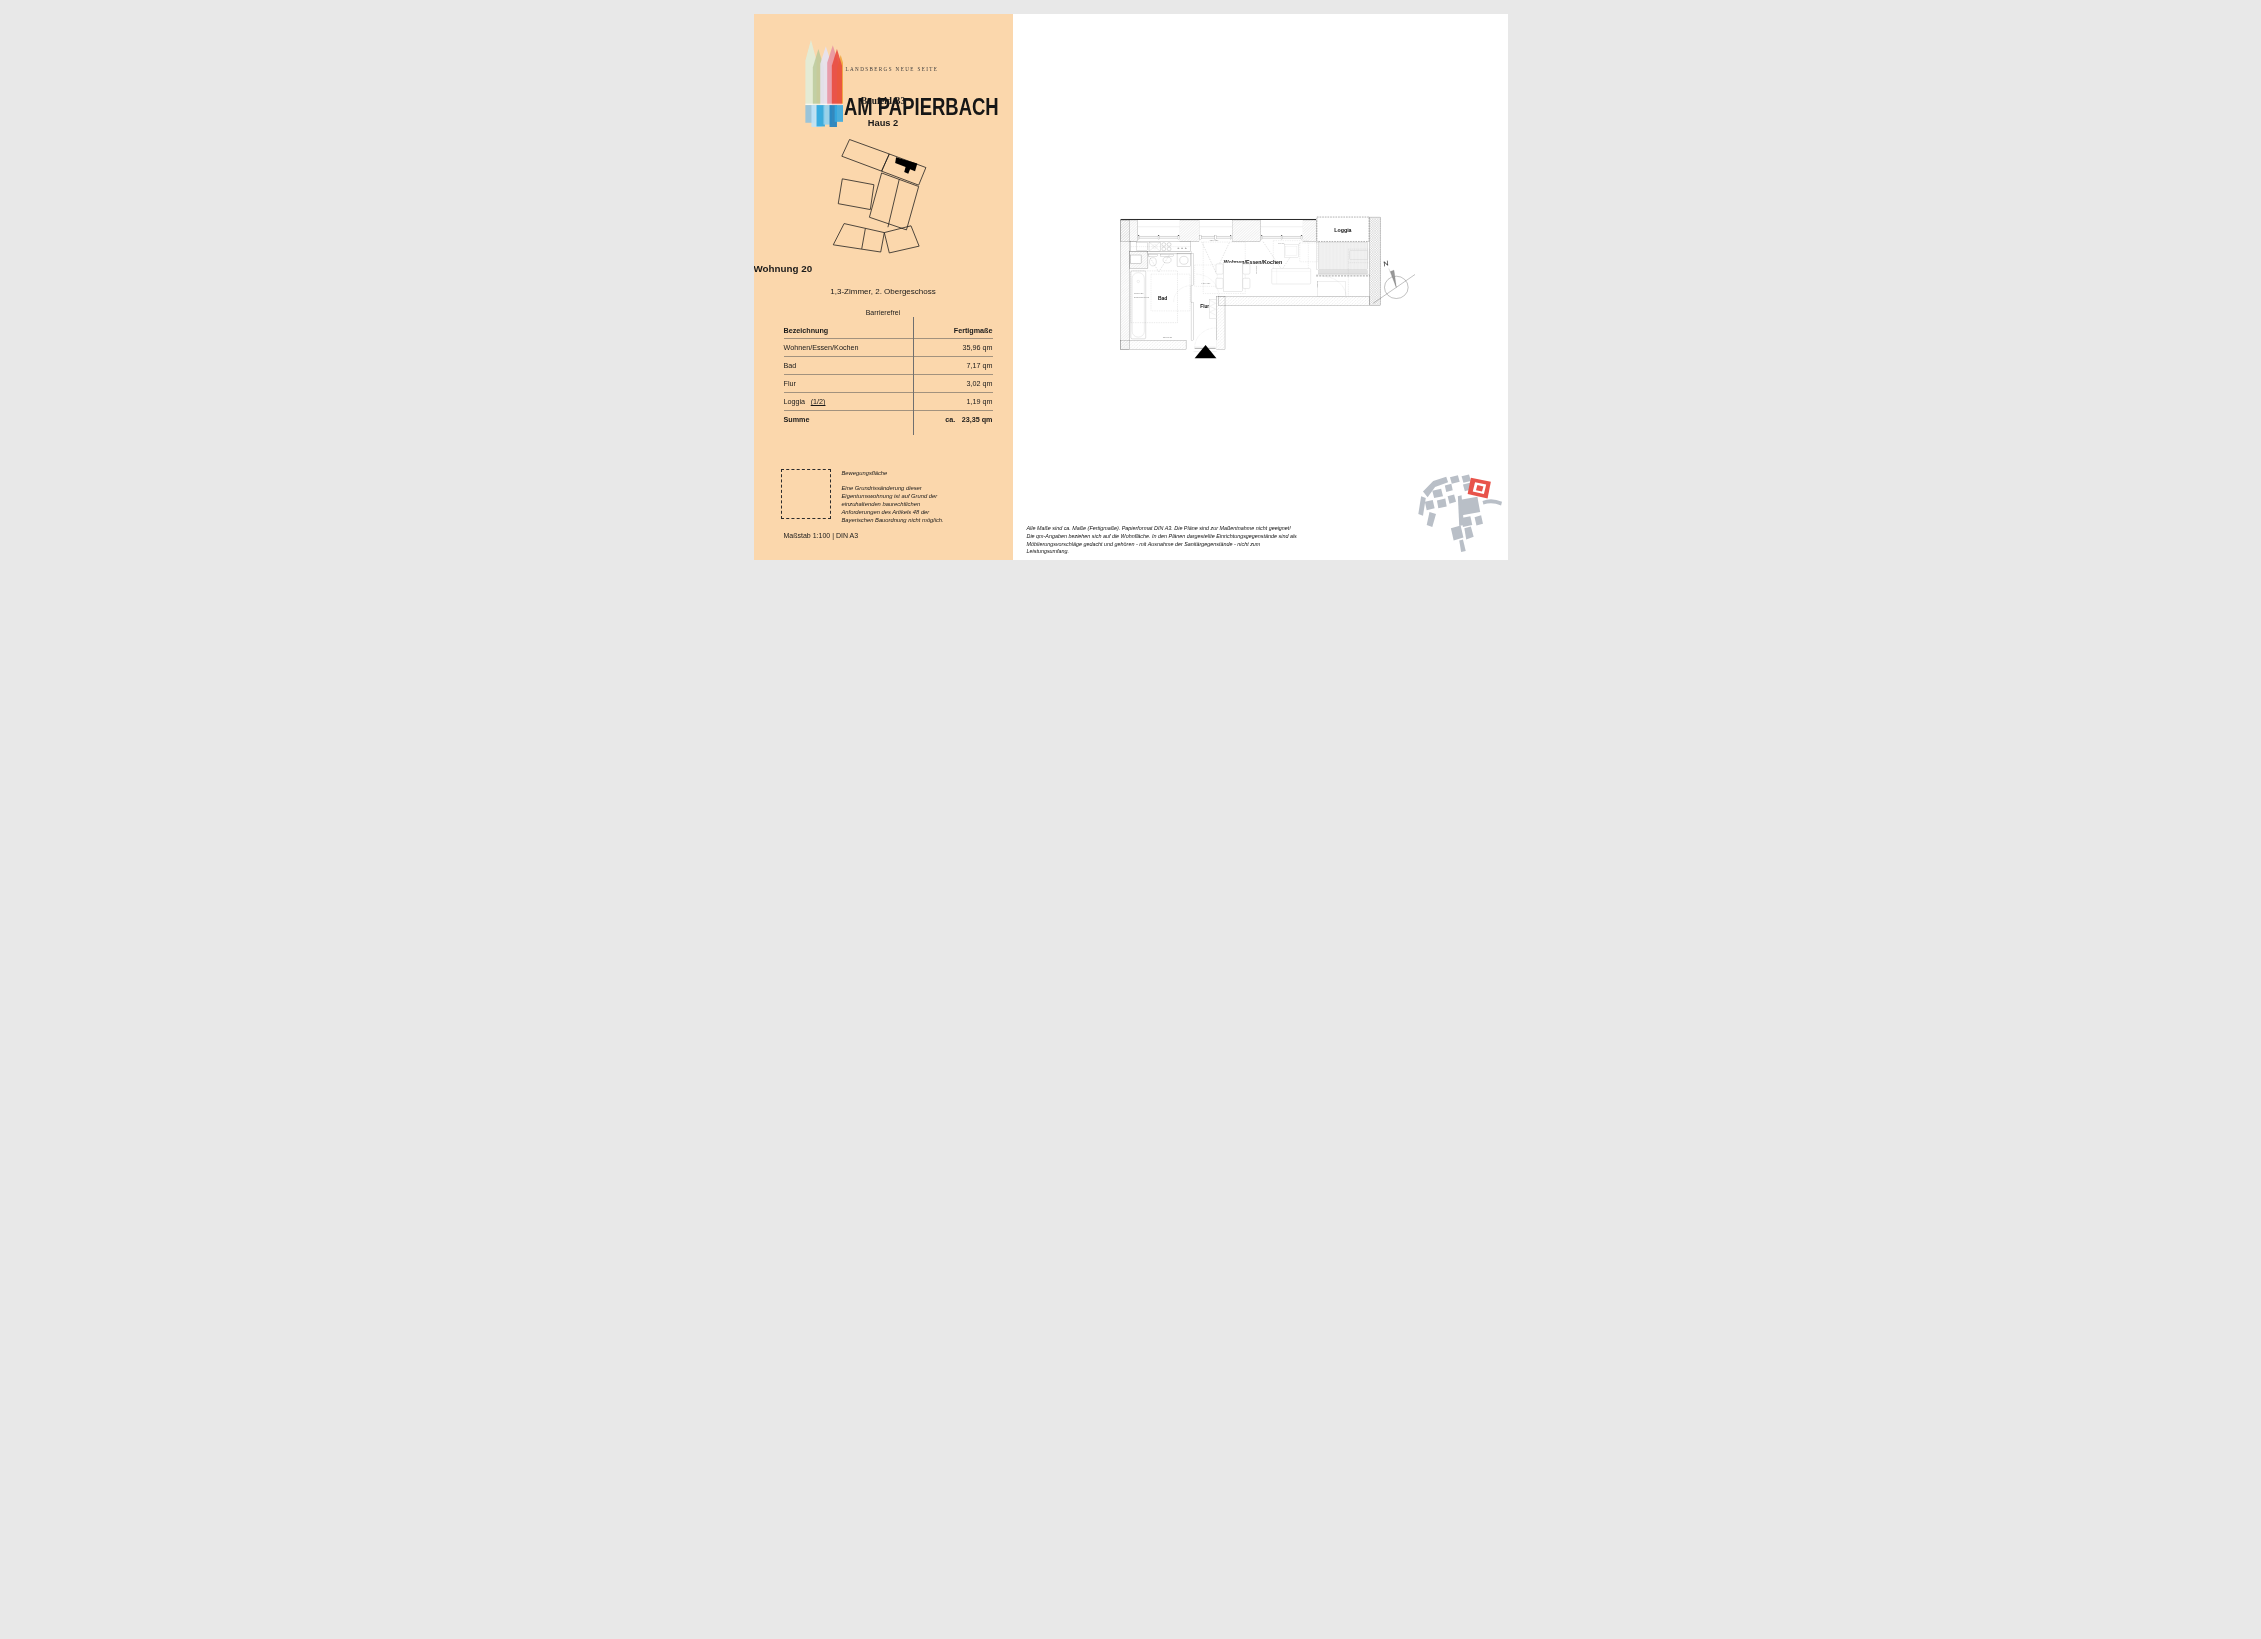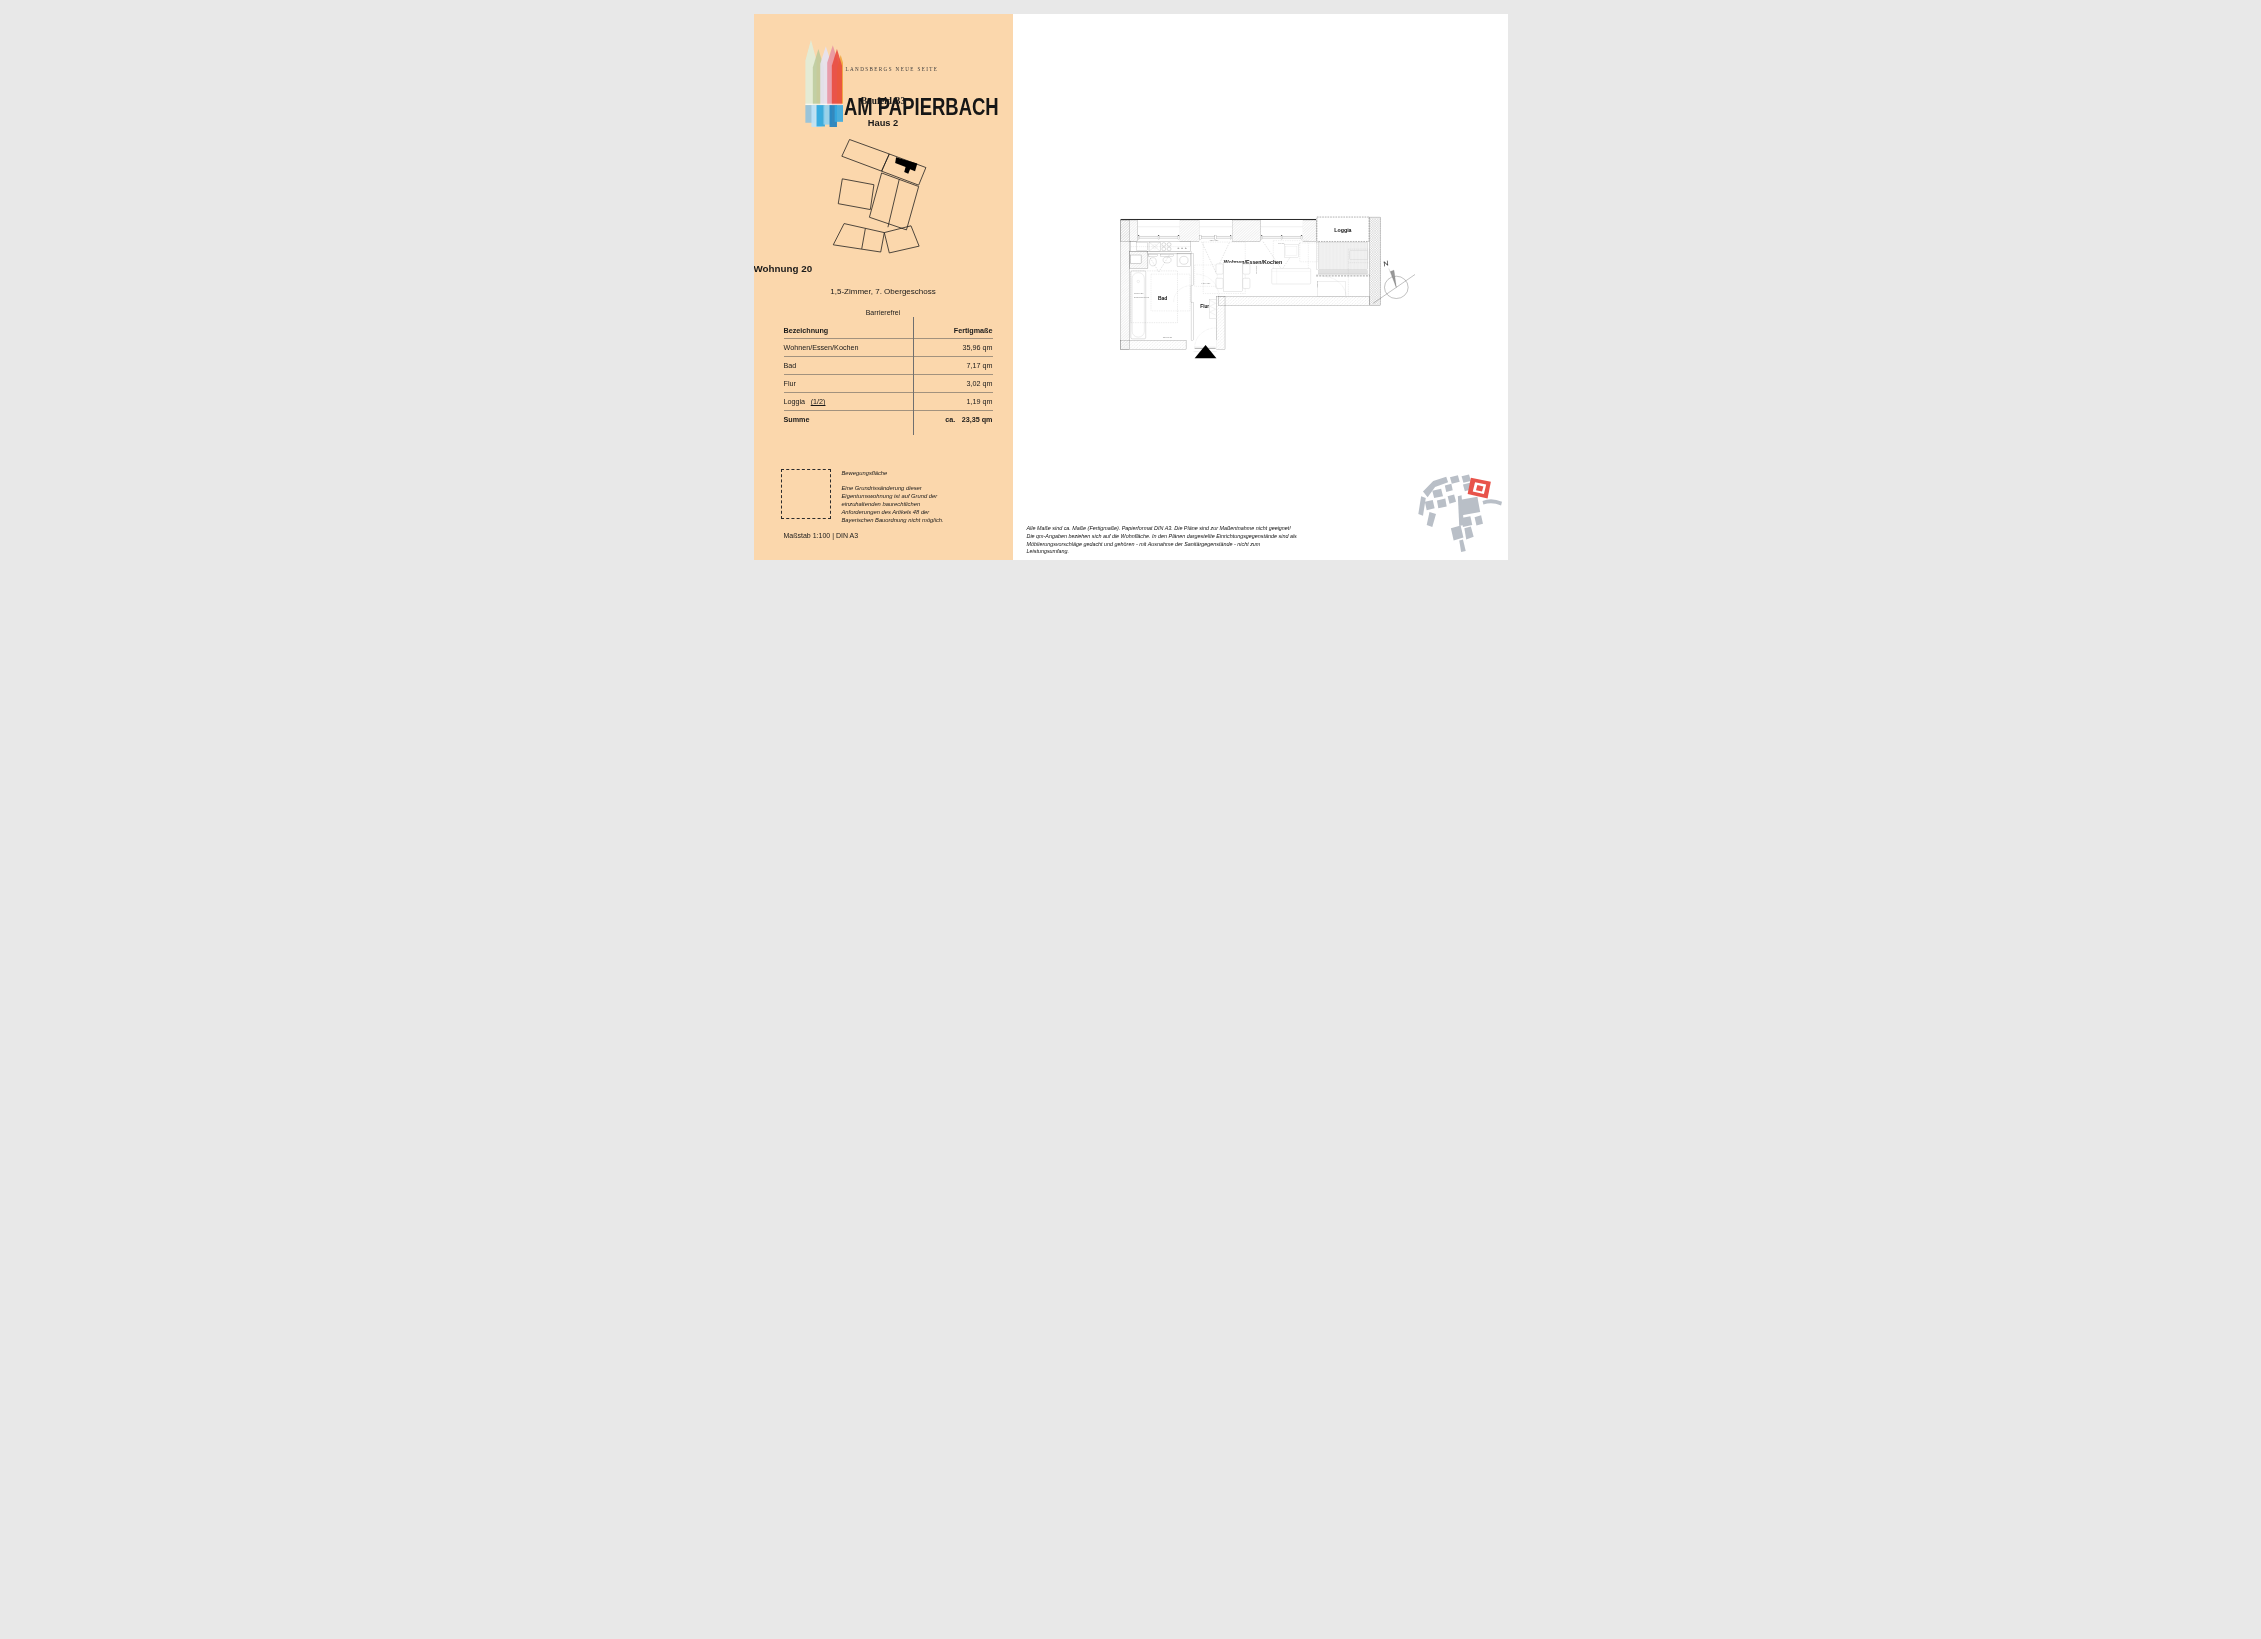--- a/index.html
+++ b/index.html
@@ -88,21 +88,21 @@
         <polygon points="133,84 215,114 188,210 106,182"></polygon>
         <line x1="172" y1="98" x2="147" y2="204"></line>
         <polygon points="50,196 139,216 131,259 26,243"></polygon>
         <line x1="97" y1="207" x2="89" y2="252"></line>
         <polygon points="139,216 198,201 216,246 150,261"></polygon>
       </g>
       <polygon points="165,49 212,63 207,80 196,76 192,86 183,82 186,71 163,62" fill="#000000"></polygon>
     </svg>
 
     <div class="apt-name">Wohnung 20</div>
-    <div class="apt-type">1,5-Zimmer, 7. Obergeschoss</div>
+    <div class="apt-type">1,3-Zimmer, 2. Obergeschoss</div>
     <div class="apt-feature">Barrierefrei</div>
 
     <div class="area-table" style="position:absolute;">
       <div class="tdivider"></div>
       <div class="trow head">
         <span>Bezeichnung</span>
         <span class="val">Fertigmaße</span>
       </div>
       <div class="trow">
         <span><span>Wohnen/Essen/Kochen</span></span>

